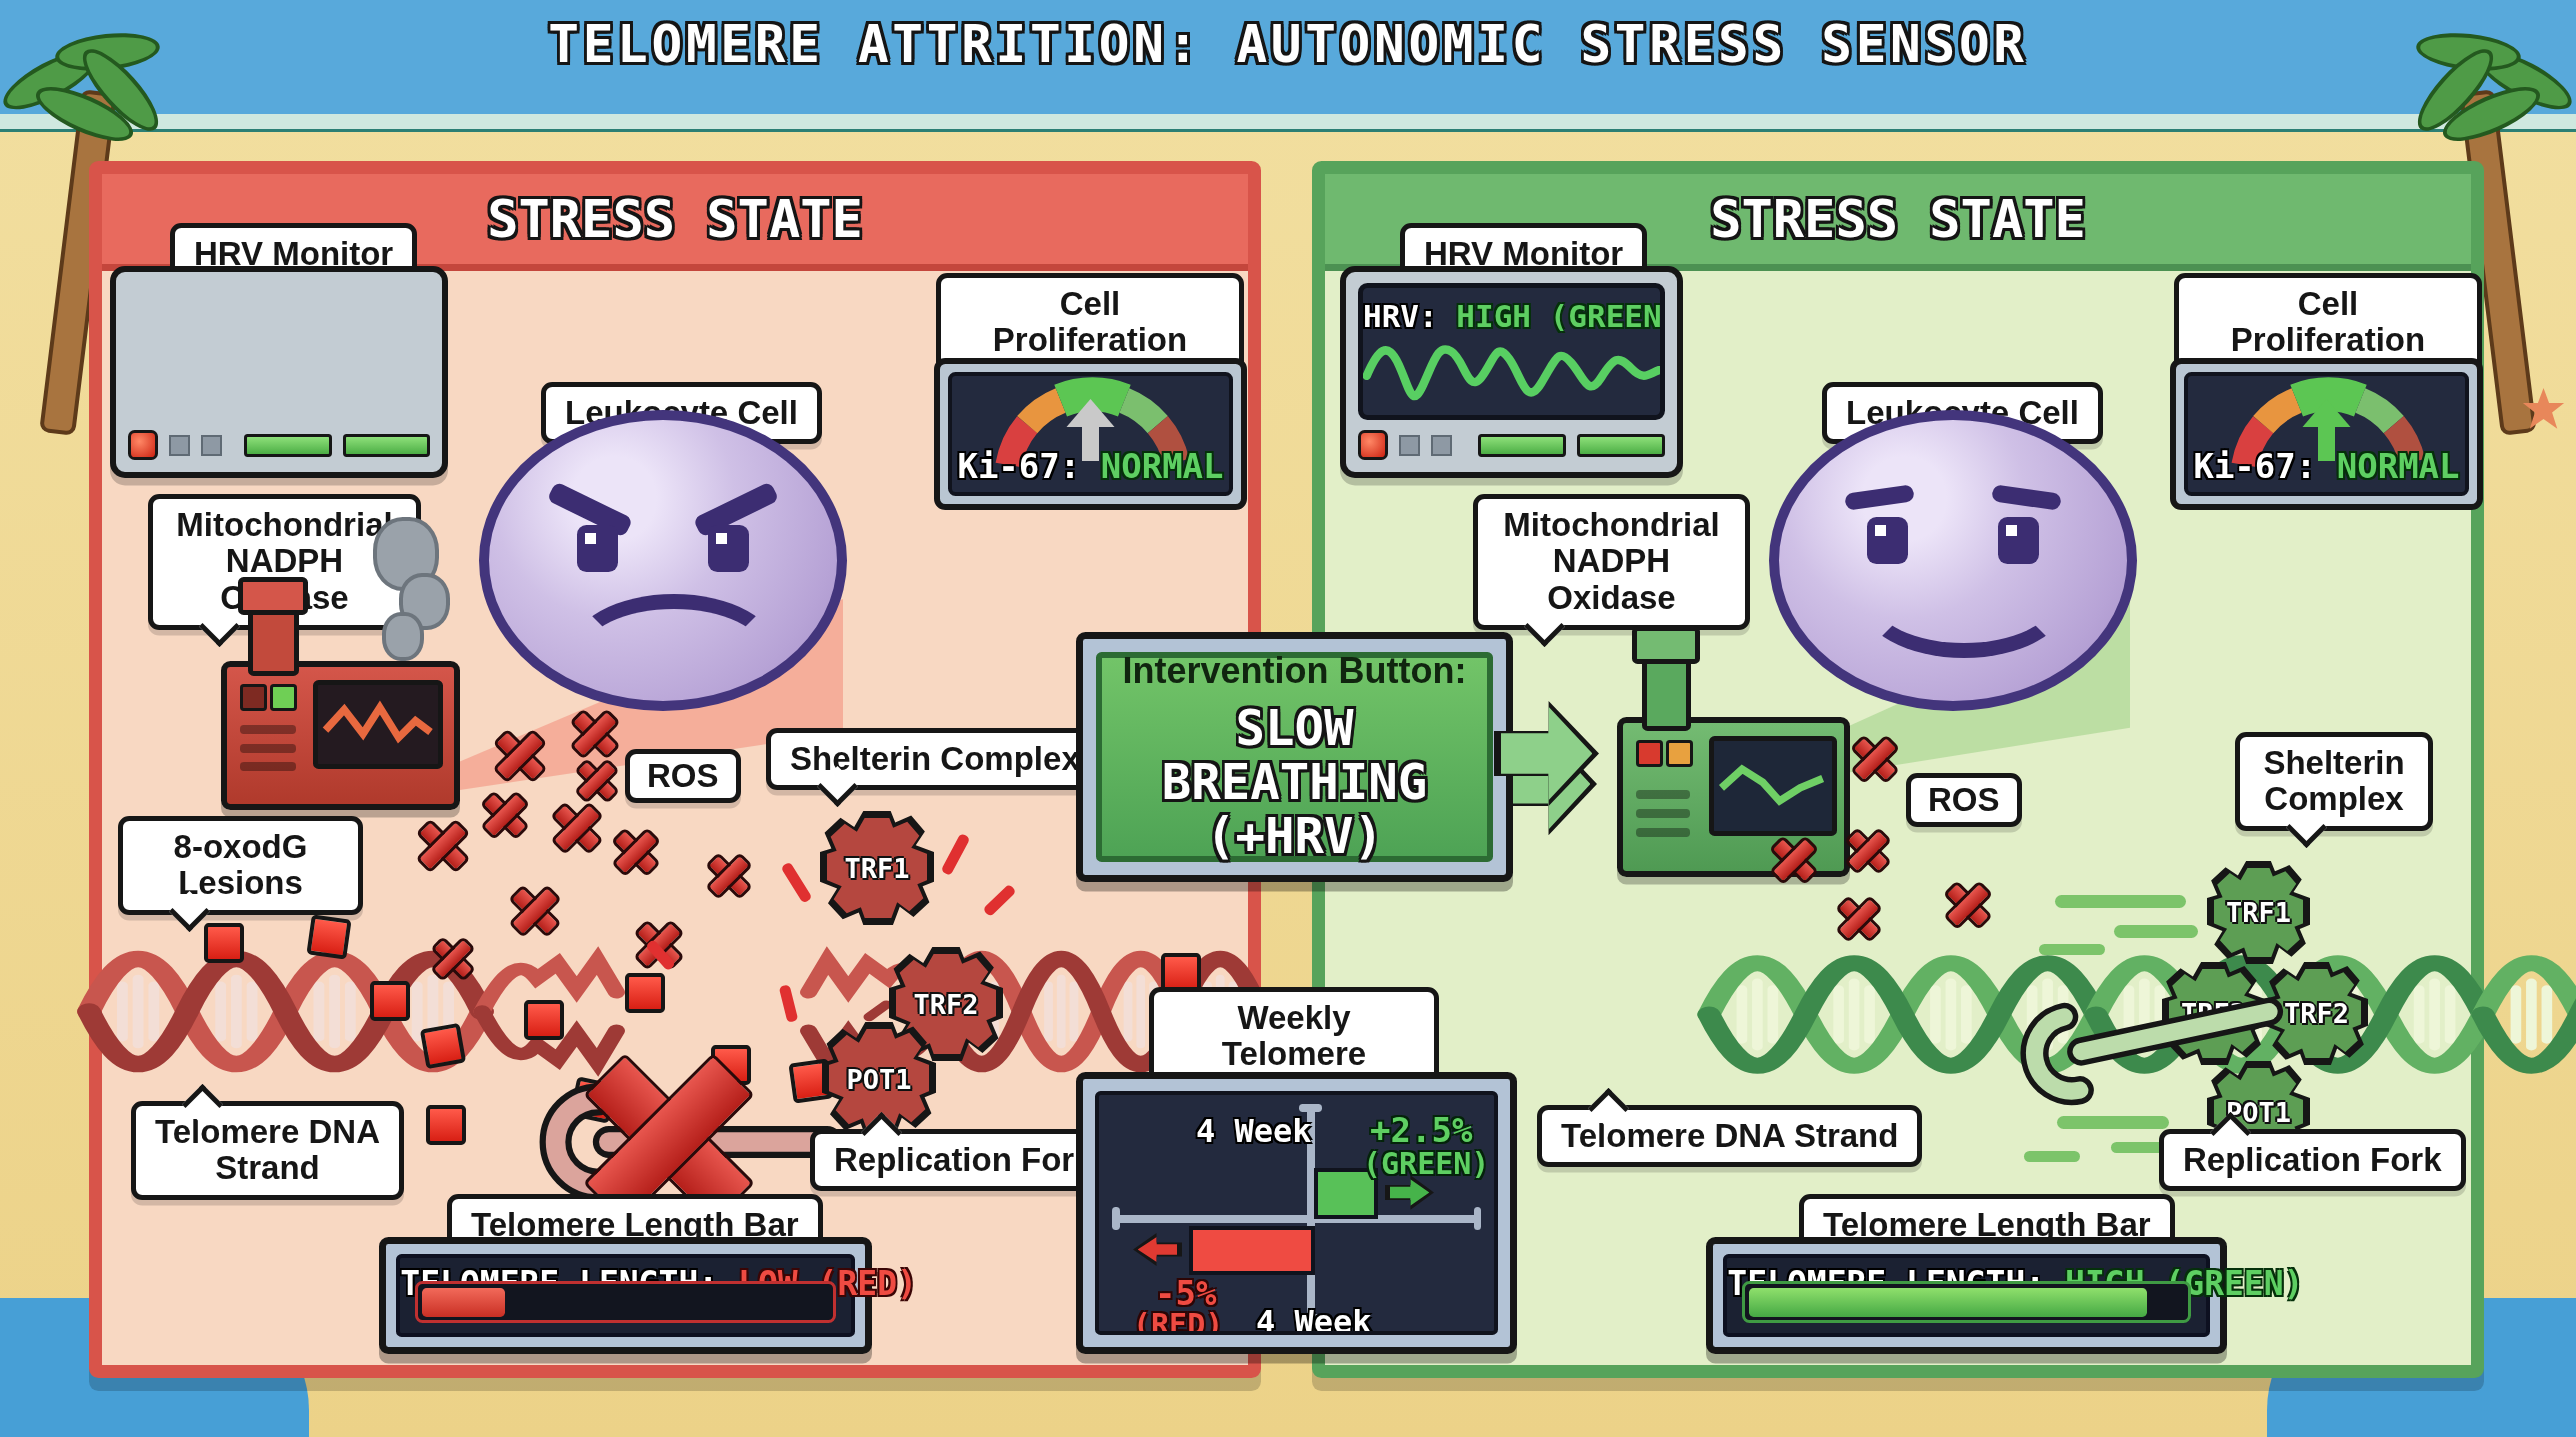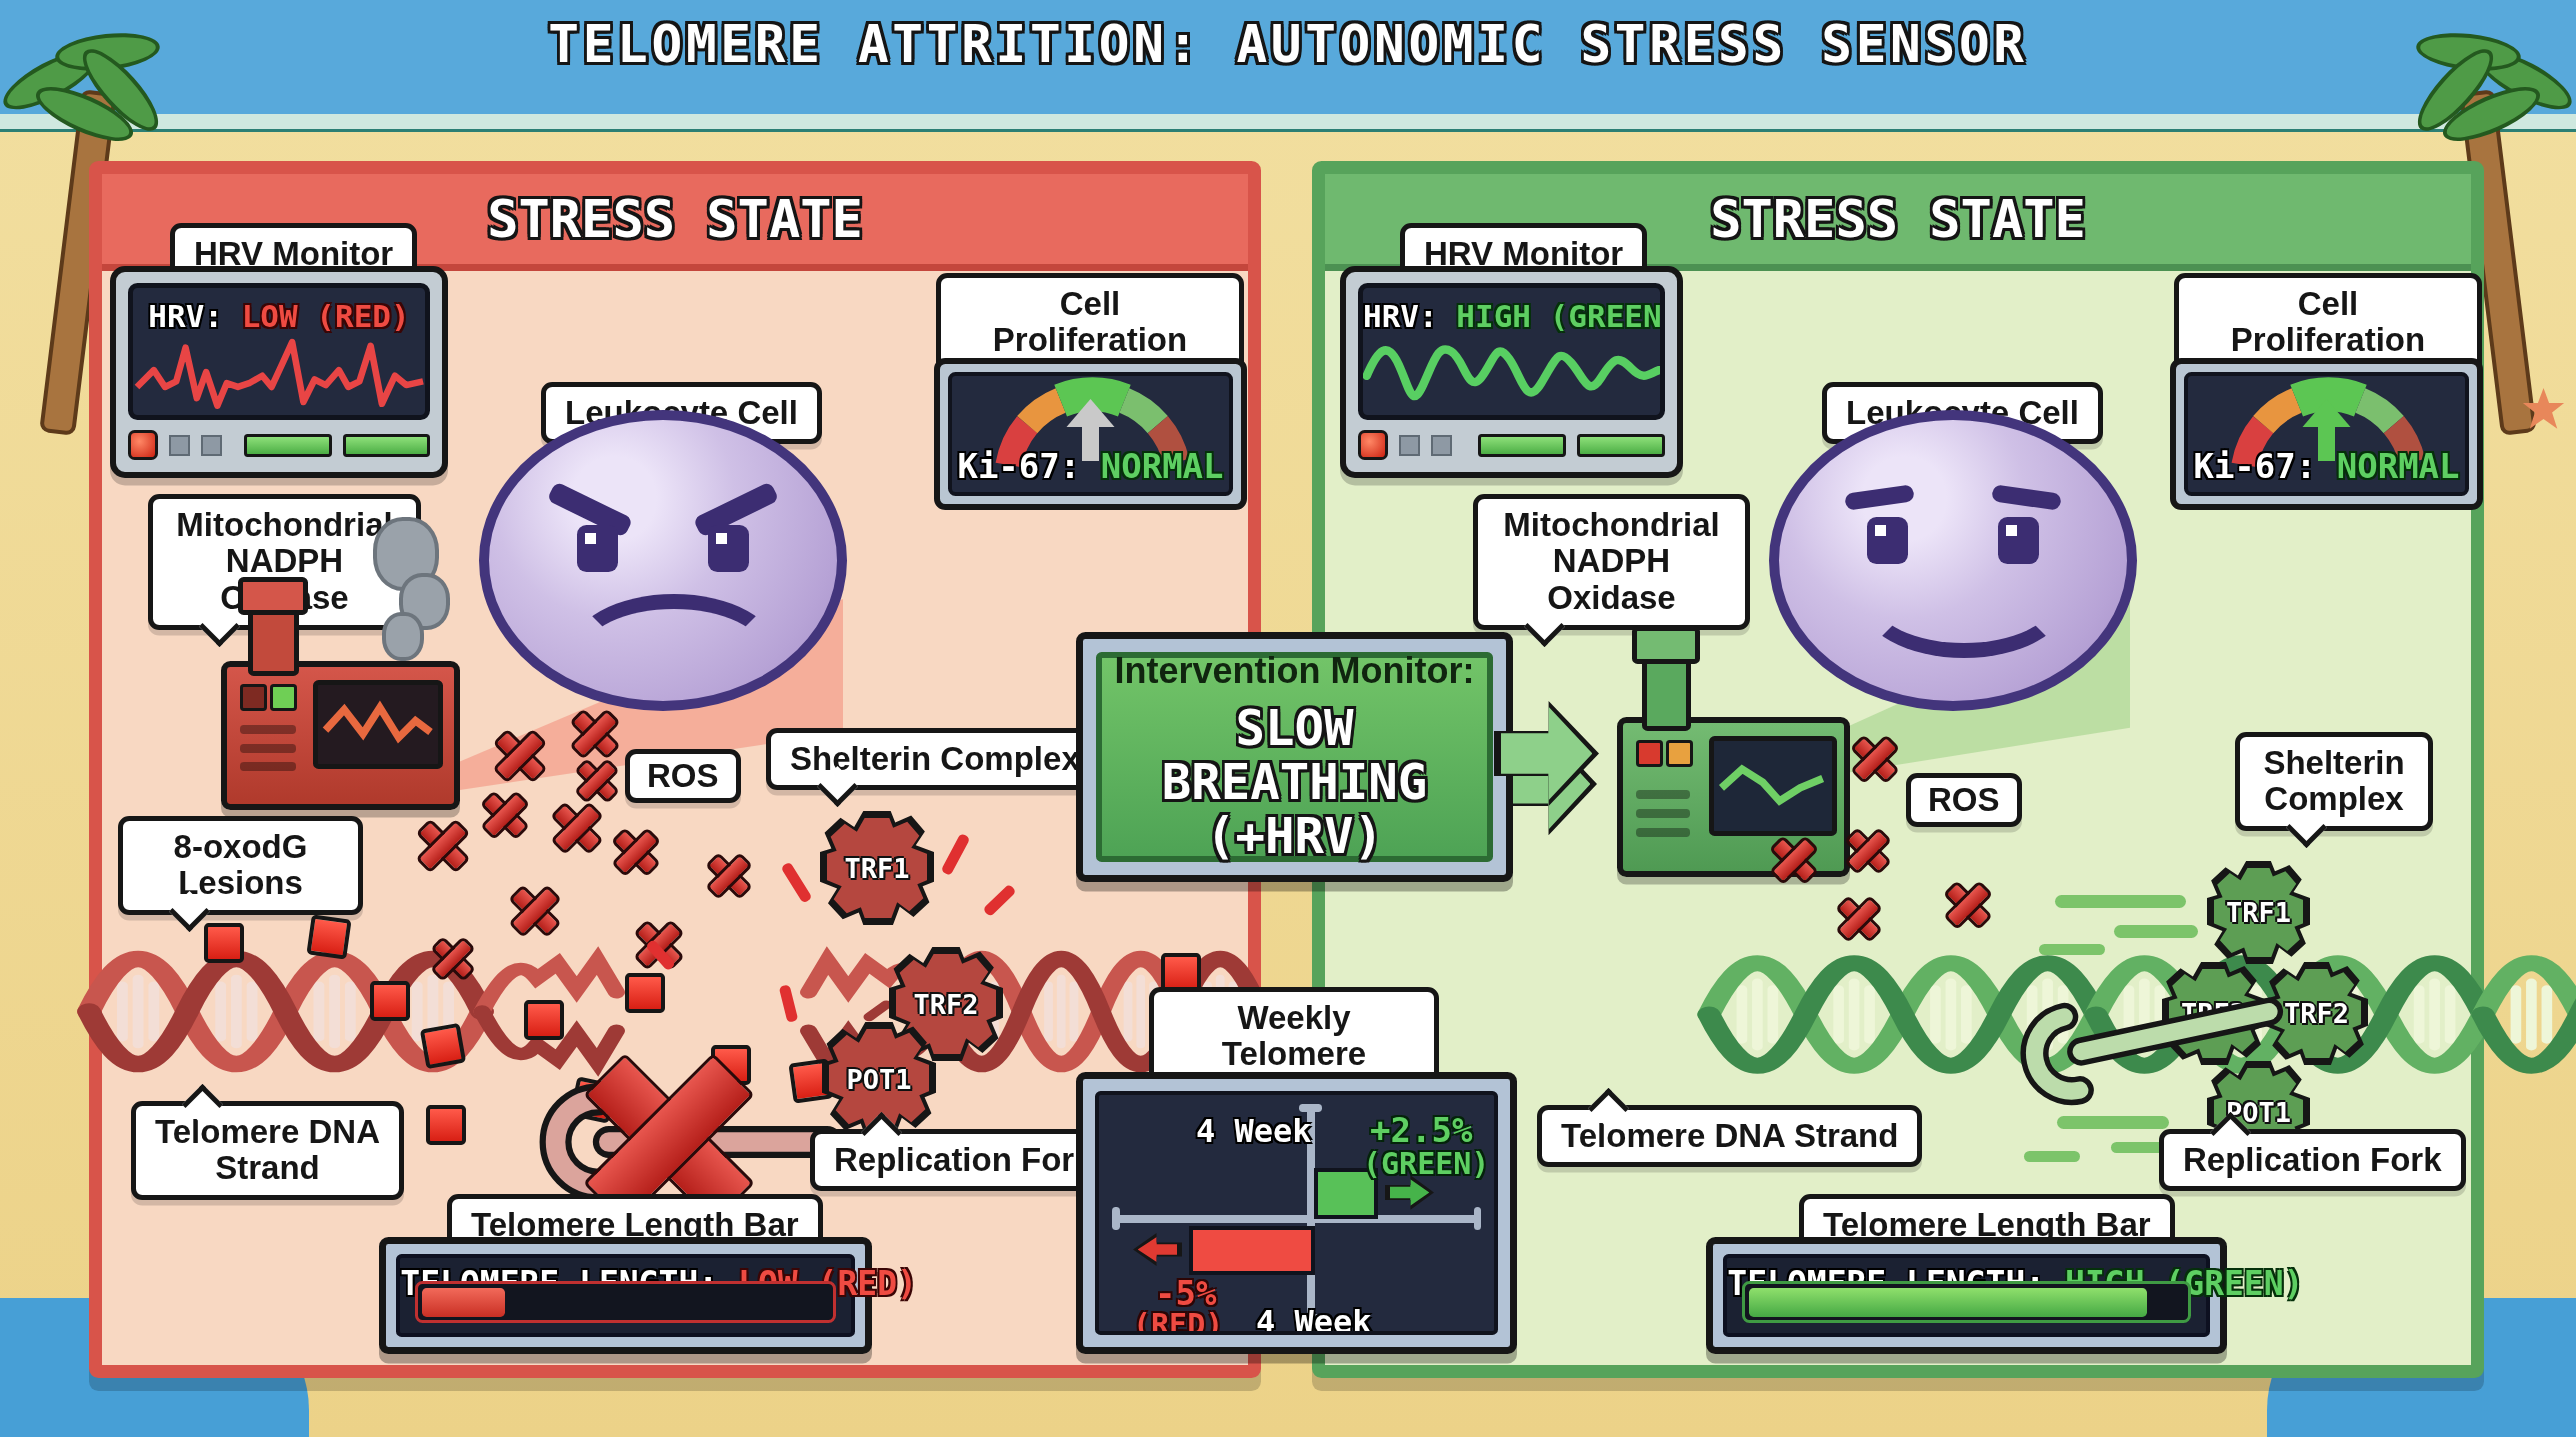--- a/index.html
+++ b/index.html
@@ -202,27 +202,20 @@
   <div class="abs panel stress" style="left:89px;top:161px;width:1146px;height:1191px;">
     <div class="abs phead stress">
       <span class="ow">STRESS STATE</span>
     </div>
   </div>
 
   <div class="abs glow" style="left:356px;top:599px;width:487px;height:243px;background:rgba(240,117,100,.42);"></div>
 
   <div class="abs bubble" style="left:170px;top:223px;"><span>HRV Monitor</span></div>
   <div class="abs monitor" style="left:110px;top:266px;width:326px;height:200px;">
-    <div class="screen">
-      <div class="scr-line"><span class="scr-prefix">HRV:</span>
-        <span class="val-red">LOW (RED)</span></div>
-      <svg class="abs" style="left:0;top:41px;" width="294" height="86" viewBox="0 0 314 92">
-        <polyline fill="none" stroke="#e84545" stroke-width="7" stroke-linejoin="round" points="4,62 22,44 34,62 46,56 56,20 68,74 78,46 90,82 100,58 112,62 124,58 138,50 148,62 160,36 170,14 182,78 194,54 206,60 220,44 230,62 242,56 254,18 266,80 280,50 292,60 310,56"></polyline>
-      </svg>
-    </div>
     <div class="bezel">
       <div class="led"></div>
       <div class="sq"></div>
       <div class="sq"></div>
       <div style="flex:1"></div>
       <div class="gbar"></div>
       <div class="gbar"></div>
     </div>
   </div>
 
@@ -491,21 +484,21 @@
       <div class="len-text"><span class="scr-prefix">TELOMERE LENGTH:</span>
         <span class="val-green">HIGH (GREEN)</span></div>
       <div class="len-track green">
           <div class="len-fill high"></div>
         </div>
     </div>
   </div>
 
   <div class="abs metal" style="left:1076px;top:632px;width:423px;height:236px;">
     <div class="btn-face">
-      <div class="btn-head">Intervention Monitor:</div>
+      <div class="btn-head">Intervention Button:</div>
       <div class="btn-act ow">SLOW BREATHING (+HRV)</div>
     </div>
   </div>
   <div class="abs blockarrow" style="left:1494px;top:691px;width:105px;height:125px;">
       <div class="in"></div>
     </div>
 
   <div class="abs bubble" style="left:1149px;top:987px;width:242px;"><span>Weekly Telomere Attrition Rate</span></div>
   <div class="abs metal" style="left:1076px;top:1072px;width:427px;height:268px;">
     <div class="chart-inner">

